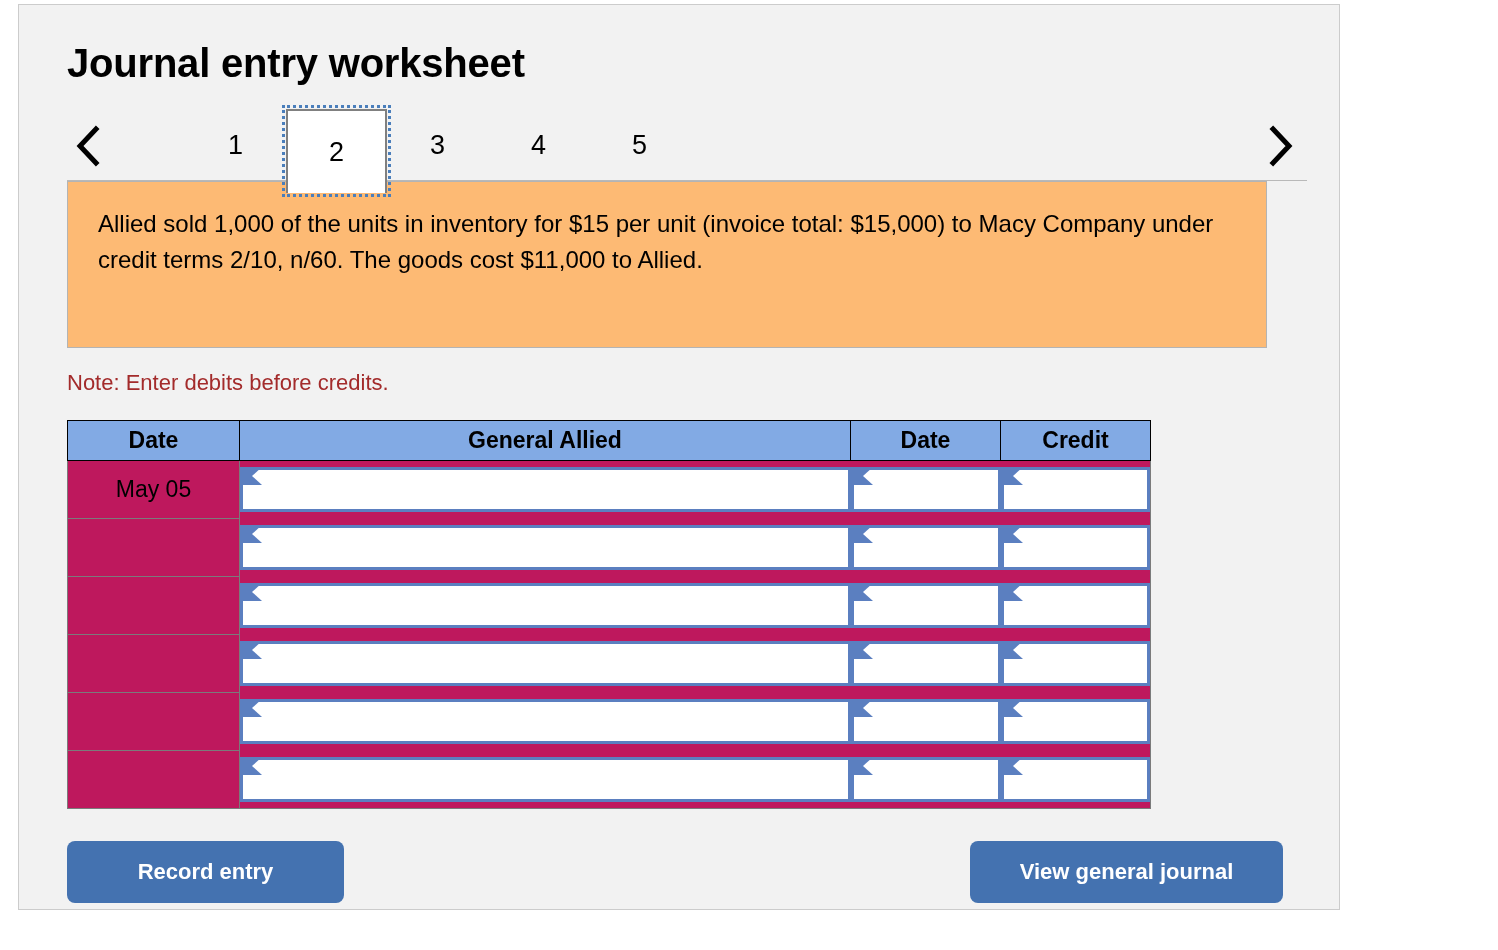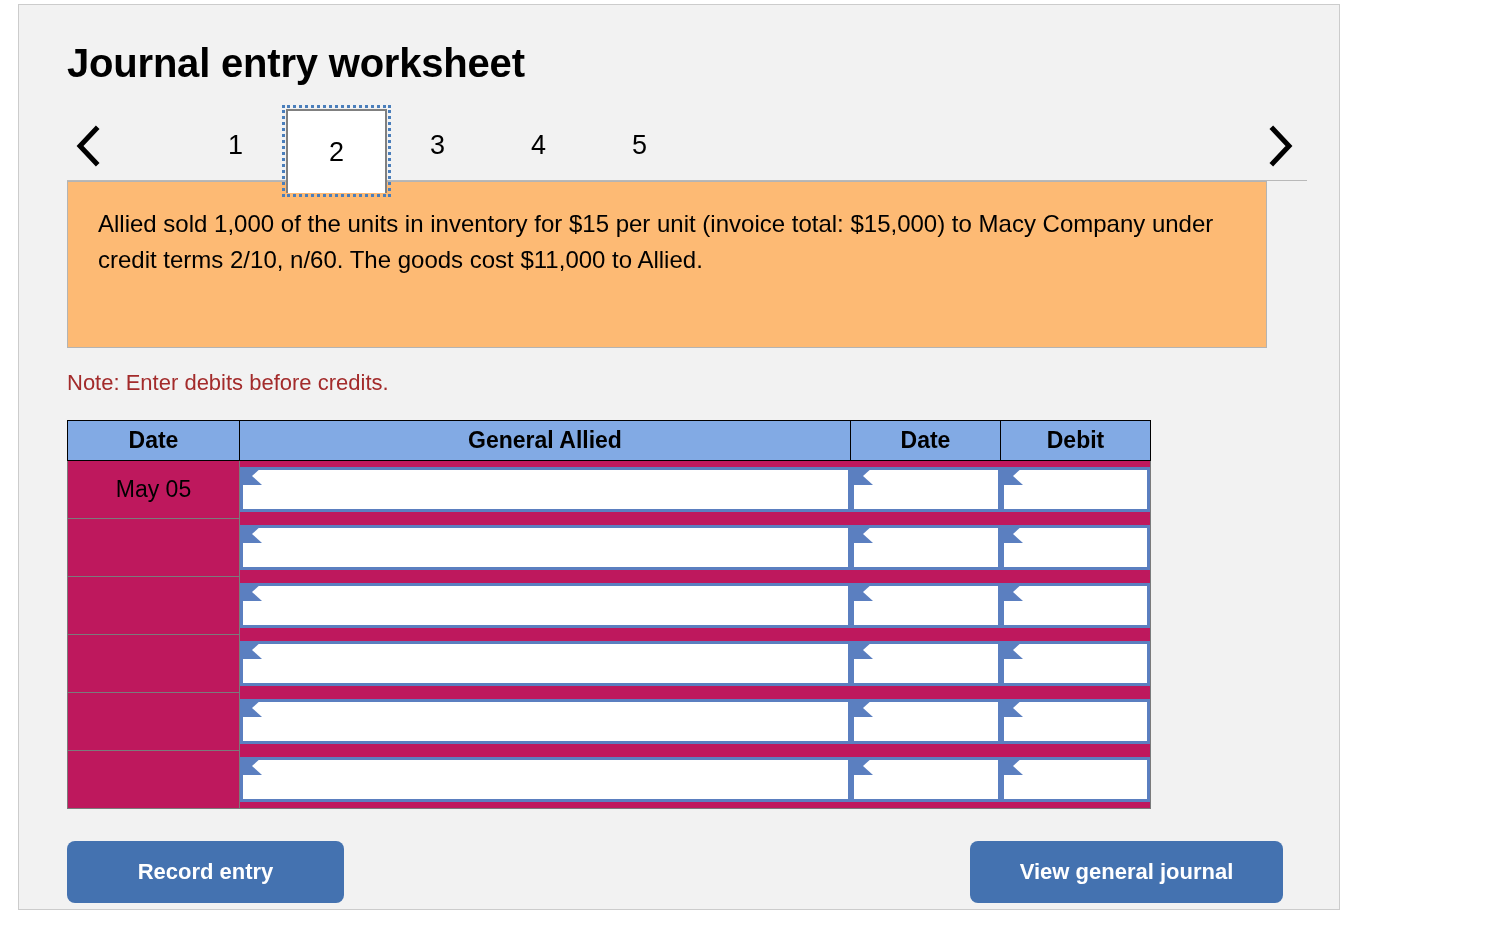--- a/index.html
+++ b/index.html
@@ -271,21 +271,21 @@
           <col class="col-date">
             <col class="col-journal">
             <col class="col-debit">
             <col class="col-credit">
         </colgroup>
         <thead>
           <tr>
             <th>Date</th>
             <th>General Allied</th>
             <th>Date</th>
-            <th>Debit</th>
+            <th>Credit</th>
           </tr>
         </thead>
         <tbody>
           <tr>
             <td class="td-date">May 05</td>
             <td class="td-field">
               <div class="cellbox">
                 <span class="marker"></span>
                 <input class="cell-input" type="text" value="" style="">
               </div>

